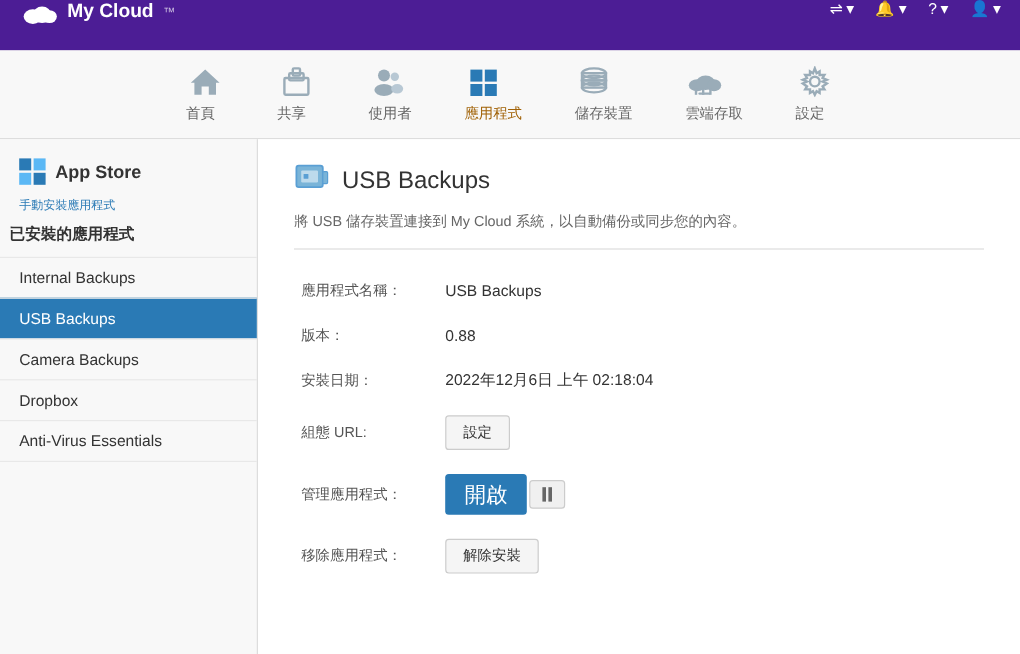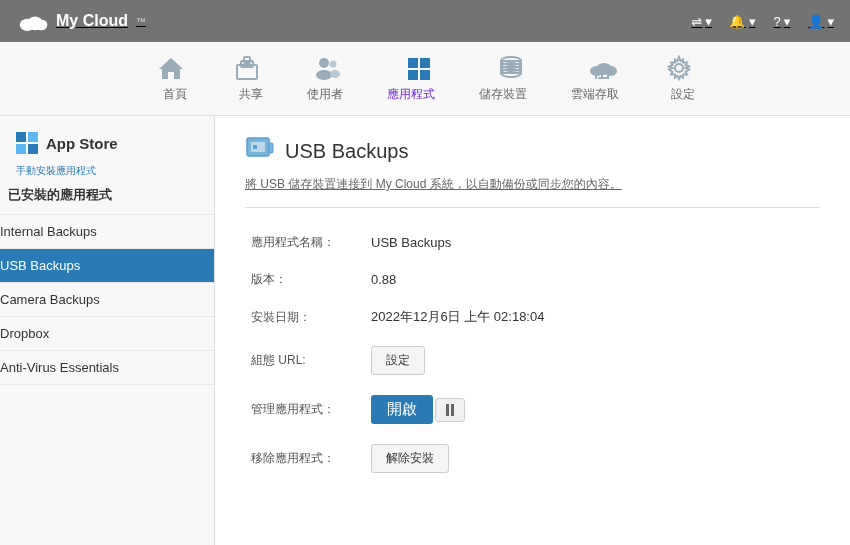--- a/index.html
+++ b/index.html
@@ -1,26 +1,25 @@
 <!DOCTYPE html>
 <html><head>
   <meta charset="utf-8">
   <style>
     * { box-sizing: border-box; margin: 0; padding: 0; }
     body { font-family: Arial, "Microsoft JhengHei", sans-serif; font-size: 13px; background: #f0f0f0; width: 850px; height: 545px; overflow: hidden; }
 
     
     .header {
-      background: #737373;
+      background: #4c1d95;
       height: 42px;
       display: flex;
-      align-items: center;
+      align-items: flex-start;
       padding: 0 16px;
       justify-content: space-between;
-      text-decoration: underline;
     }
     .header-logo {
       display: flex;
       align-items: center;
       gap: 8px;
       color: white;
       font-size: 16px;
       font-weight: bold;
     }
     .header-logo .cloud-icon {
@@ -47,29 +46,29 @@
       background: #f8f8f8;
       border-bottom: 1px solid #ddd;
       display: flex;
       justify-content: center;
       padding: 6px 0;
       gap: 0;
     }
     .nav-item {
       display: flex;
       flex-direction: column;
-      align-items: flex-end;
+      align-items: flex-start;
       padding: 6px 22px;
       cursor: pointer;
       color: #666;
       font-size: 12px;
       gap: 4px;
       border-radius: 4px;
     }
-    .nav-item.active { color: #6d28d9; font-family: Liberation Mono, monospace; }
+    .nav-item.active { color: #a16207; font-family: Liberation Mono, monospace; }
     .nav-icon {
       width: 32px;
       height: 28px;
       display: flex;
       align-items: center;
       justify-content: center;
       font-size: 22px;
     }
 
     
@@ -119,21 +118,21 @@
       padding: 8px 8px 6px;
       font-size: 13px;
       color: #333;
       font-weight: bold;
     }
     .sidebar-items {
       list-style: none;
       margin-top: 4px;
     }
     .sidebar-item {
-      padding: 9px 0;
+      padding: 9px 16px;
       cursor: pointer;
       color: #333;
       font-size: 13px;
       border-top: 1px solid #e8e8e8;
     }
     .sidebar-item:last-child { border-bottom: 1px solid #e8e8e8; }
     .sidebar-item.active {
       background: #2a7ab5;
       color: white;
     }
@@ -152,21 +151,20 @@
       font-size: 20px;
       color: #333;
       margin-bottom: 8px;
     }
     .content-desc {
       font-size: 12px;
       color: #666;
       margin-bottom: 16px;
       padding-bottom: 14px;
       border-bottom: 1px solid #ddd;
-      text-decoration: underline;
     }
     .info-table {
       width: 100%;
       border-collapse: collapse;
       margin-top: 8px;
     }
     .info-table tr {
       border-bottom: none;
     }
     .info-table td {
@@ -192,21 +190,21 @@
       font-size: 12px;
       color: #333;
     }
     .btn-primary {
       background: #2a7ab5;
       color: white;
       border: none;
       padding: 5px 16px;
       border-radius: 3px;
       cursor: pointer;
-      font-size: 15px;
+      font-size: 18px;
     }
     .manage-buttons {
       display: flex;
       gap: 2px;
       align-items: center;
     }
     .pause-btn {
       background: #f0f0f0;
       border: 1px solid #ccc;
       padding: 5px 10px;

